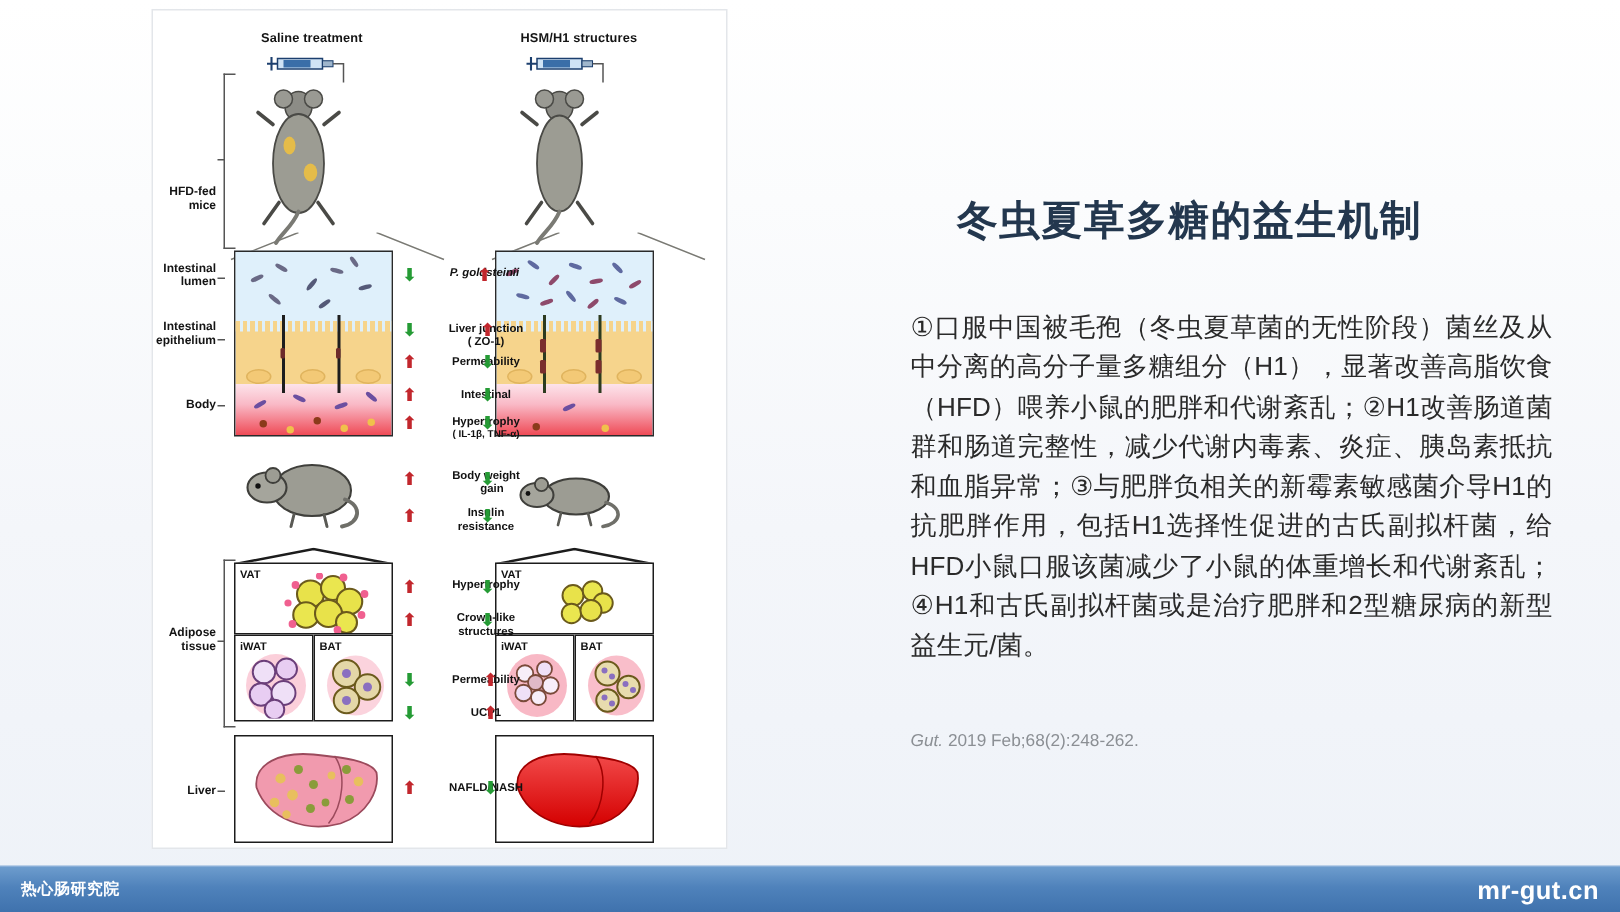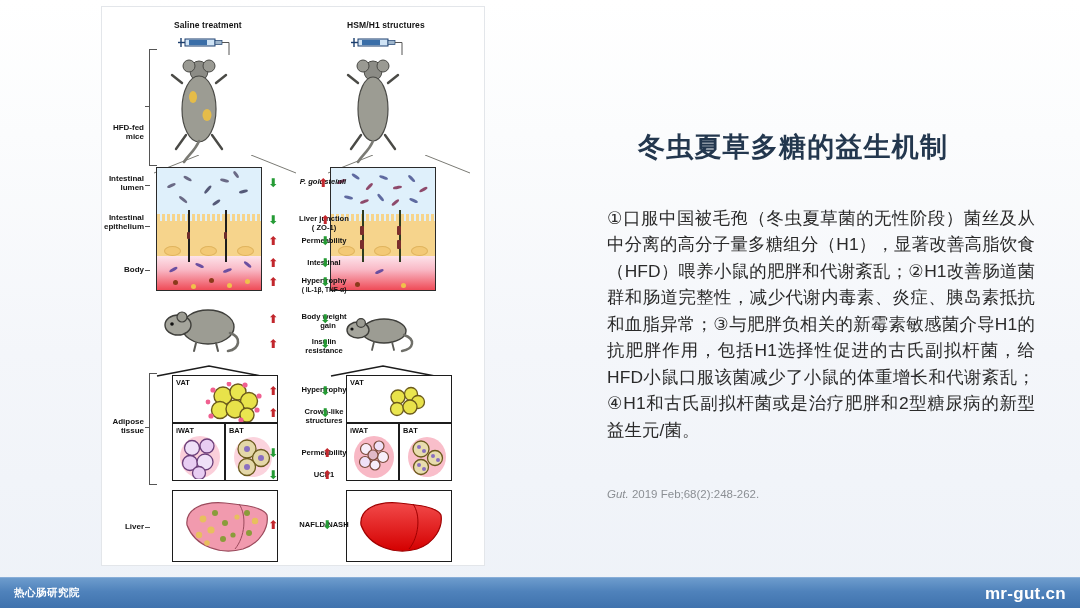--- a/index.html
+++ b/index.html
@@ -24,21 +24,21 @@
   }
   .brace{position:absolute;border:1px solid #555;border-right:none;}
   .tick{position:absolute;background:#555;height:1px;width:5px;}
   .ctr-label{
     position:absolute;font-size:7.6px;font-weight:bold;color:#111;
     text-align:center;line-height:1.12;white-space:nowrap;
   }
   .arw{position:absolute;font-size:12px;line-height:1;font-weight:bold;}
   .up-r{color:#c2272d;}
   .dn-g{color:#259b35;}
-  .box{position:absolute;border:1.6px solid #1c1c1c;box-sizing:border-box;background:#fff;margin-left:16px;}
+  .box{position:absolute;border:1.6px solid #1c1c1c;box-sizing:border-box;background:#fff;}
   .boxlab{position:absolute;font-size:7.4px;font-weight:bold;color:#111;}
   
   .mouse-top{position:absolute;}
   .syr{position:absolute;}
   
   .gutbox{position:absolute;border:1.4px solid #2a2a2a;box-sizing:border-box;overflow:hidden;background:#eaf6fd;}
   .lumen{position:absolute;left:0;right:0;top:0;height:38%;background:#dff0fb;}
   .epi{position:absolute;left:0;right:0;top:38%;height:34%;background:#f6d48c;}
   .blood{position:absolute;left:0;right:0;top:72%;bottom:0;background:linear-gradient(180deg,#fde3ea 0%,#f9b9c6 40%,#ef4b57 100%);}
   .villi{position:absolute;left:0;right:0;top:38%;height:7px;

